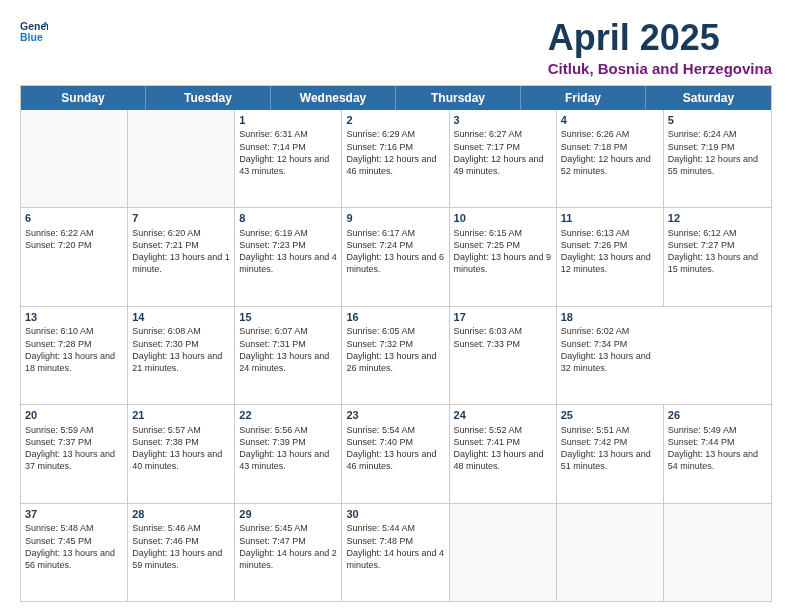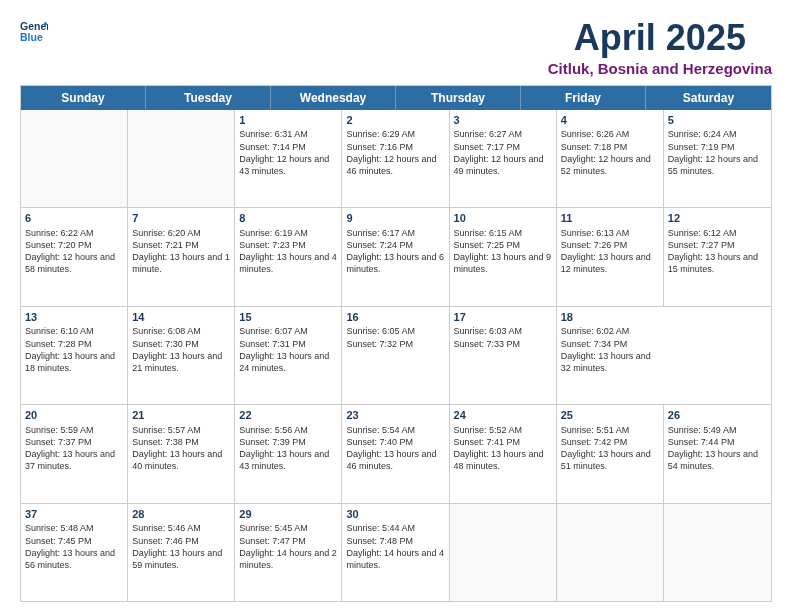--- a/index.html
+++ b/index.html
@@ -26,21 +26,21 @@
     .logo {
       display: flex;
       align-items: center;
       gap: 4px;
     }
     .logo-icon {
       width: 28px;
       height: 28px;
     }
     .title-block {
-      text-align: center;
+      text-align: left;
     }
     .month-title {
       font-size: 36px;
       font-weight: bold;
       color: #1a3a5c;
       line-height: 1.1;
     }
     .location {
       font-size: 15px;
       color: #701a75;
@@ -157,21 +157,20 @@
             <div class="sun-info">Sunrise: 6:24 AM</div>
             <div class="sun-info">Sunset: 7:19 PM</div>
             <div class="sun-info">Daylight: 12 hours and 55 minutes.</div>
           </div>
         </div>
         <div class="cal-row">
           <div class="cal-cell">
             <div class="day-num">6</div>
             <div class="sun-info">Sunrise: 6:22 AM</div>
             <div class="sun-info">Sunset: 7:20 PM</div>
-            <div class="sun-info">Daylight: 12 hours and 58 minutes.</div>
           </div>
           <div class="cal-cell">
             <div class="day-num">7</div>
             <div class="sun-info">Sunrise: 6:20 AM</div>
             <div class="sun-info">Sunset: 7:21 PM</div>
             <div class="sun-info">Daylight: 13 hours and 1 minute.</div>
           </div>
           <div class="cal-cell">
             <div class="day-num">8</div>
             <div class="sun-info">Sunrise: 6:19 AM</div>
@@ -219,20 +218,21 @@
           <div class="cal-cell">
             <div class="day-num">15</div>
             <div class="sun-info">Sunrise: 6:07 AM</div>
             <div class="sun-info">Sunset: 7:31 PM</div>
             <div class="sun-info">Daylight: 13 hours and 24 minutes.</div>
           </div>
           <div class="cal-cell">
             <div class="day-num">16</div>
             <div class="sun-info">Sunrise: 6:05 AM</div>
             <div class="sun-info">Sunset: 7:32 PM</div>
+            <div class="sun-info">Daylight: 13 hours and 26 minutes.</div>
           </div>
           <div class="cal-cell">
             <div class="day-num">17</div>
             <div class="sun-info">Sunrise: 6:03 AM</div>
             <div class="sun-info">Sunset: 7:33 PM</div>
           </div>
           <div class="cal-cell">
             <div class="day-num">18</div>
             <div class="sun-info">Sunrise: 6:02 AM</div>
             <div class="sun-info">Sunset: 7:34 PM</div>

